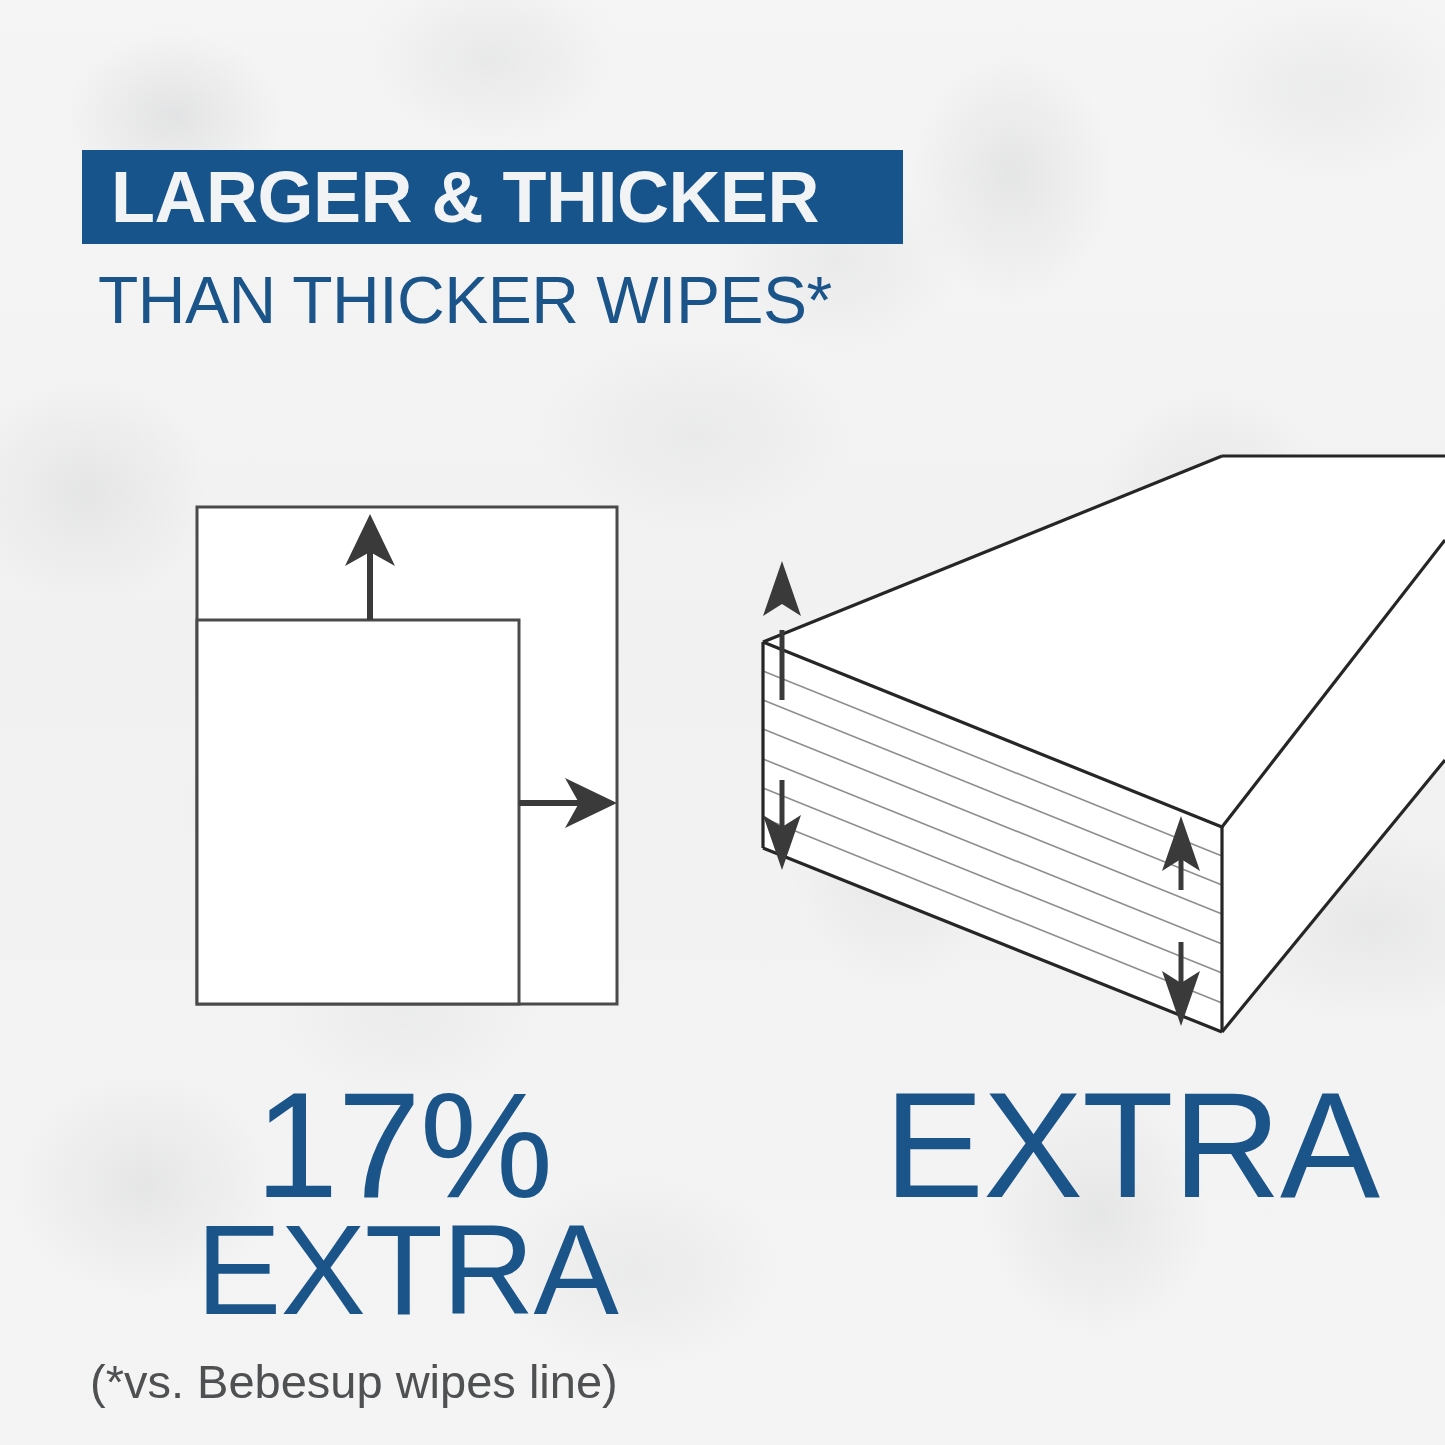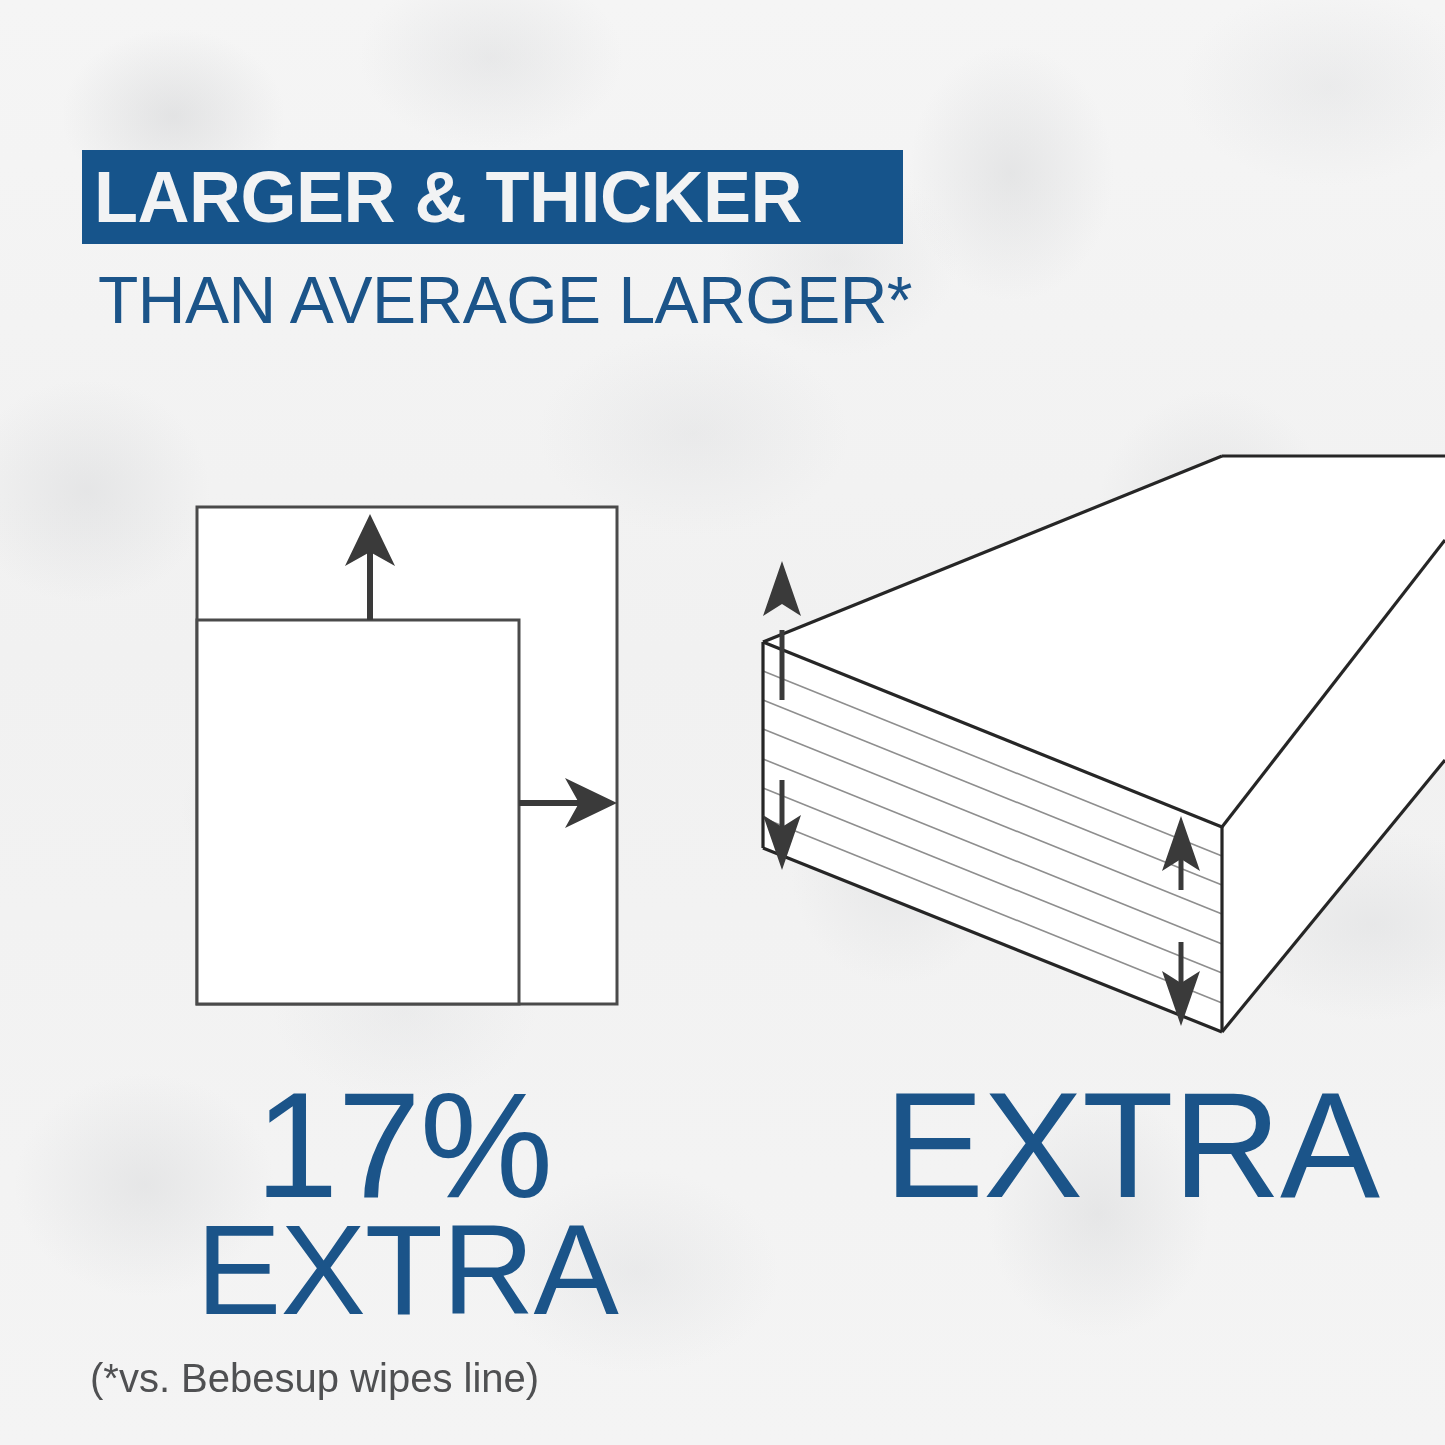--- a/index.html
+++ b/index.html
@@ -37,21 +37,21 @@
   .headline-banner {
     position: absolute;
     left: 82px;
     top: 150px;
     width: 821px;
     height: 94px;
     background: #16548B;
     display: flex;
     align-items: center;
     box-sizing: border-box;
-    padding-left: 12px;
+    padding-left: 29px;
   }
   .headline-banner-text {
     color: #F2F3F4;
     font-family: "Liberation Sans", sans-serif;
     font-weight: bold;
     font-size: 72px;
     letter-spacing: -0.5px;
     line-height: 1;
     white-space: nowrap;
   }
@@ -111,36 +111,36 @@
   .stat-right-word{ left: 843px;  top: 1206px; }
 
   
   .footnote {
     position: absolute;
     left: 90px;
     top: 1358px;
     color: #4F5052;
     font-family: "Liberation Sans", sans-serif;
     font-weight: normal;
-    font-size: 40px;
+    font-size: 47px;
     letter-spacing: 0px;
     line-height: 1;
     white-space: nowrap;
   }
 </style>
 </head>
 <body>
 
 <div id="canvas">
 
   <div class="headline-banner">
     <span class="headline-banner-text">LARGER &amp; THICKER</span>
   </div>
 
-  <div class="subheadline">THAN AVERAGE LARGER*</div>
+  <div class="subheadline">THAN THICKER WIPES*</div>
 
   <svg class="size-diagram" viewBox="0 0 440 515">
 
     <rect x="7" y="7" width="420" height="497" fill="#FFFFFF" stroke="#4A4A4A" stroke-width="3"></rect>
 
     <rect x="7" y="120" width="322" height="384" fill="#FFFFFF" stroke="#4A4A4A" stroke-width="3"></rect>
 
     <g>
       <line x1="180" y1="120" x2="180" y2="36" stroke="#3A3A3A" stroke-width="6"></line>
       <path d="M180 14 L205 66 L180 52 L155 66 Z" fill="#3A3A3A"></path>

